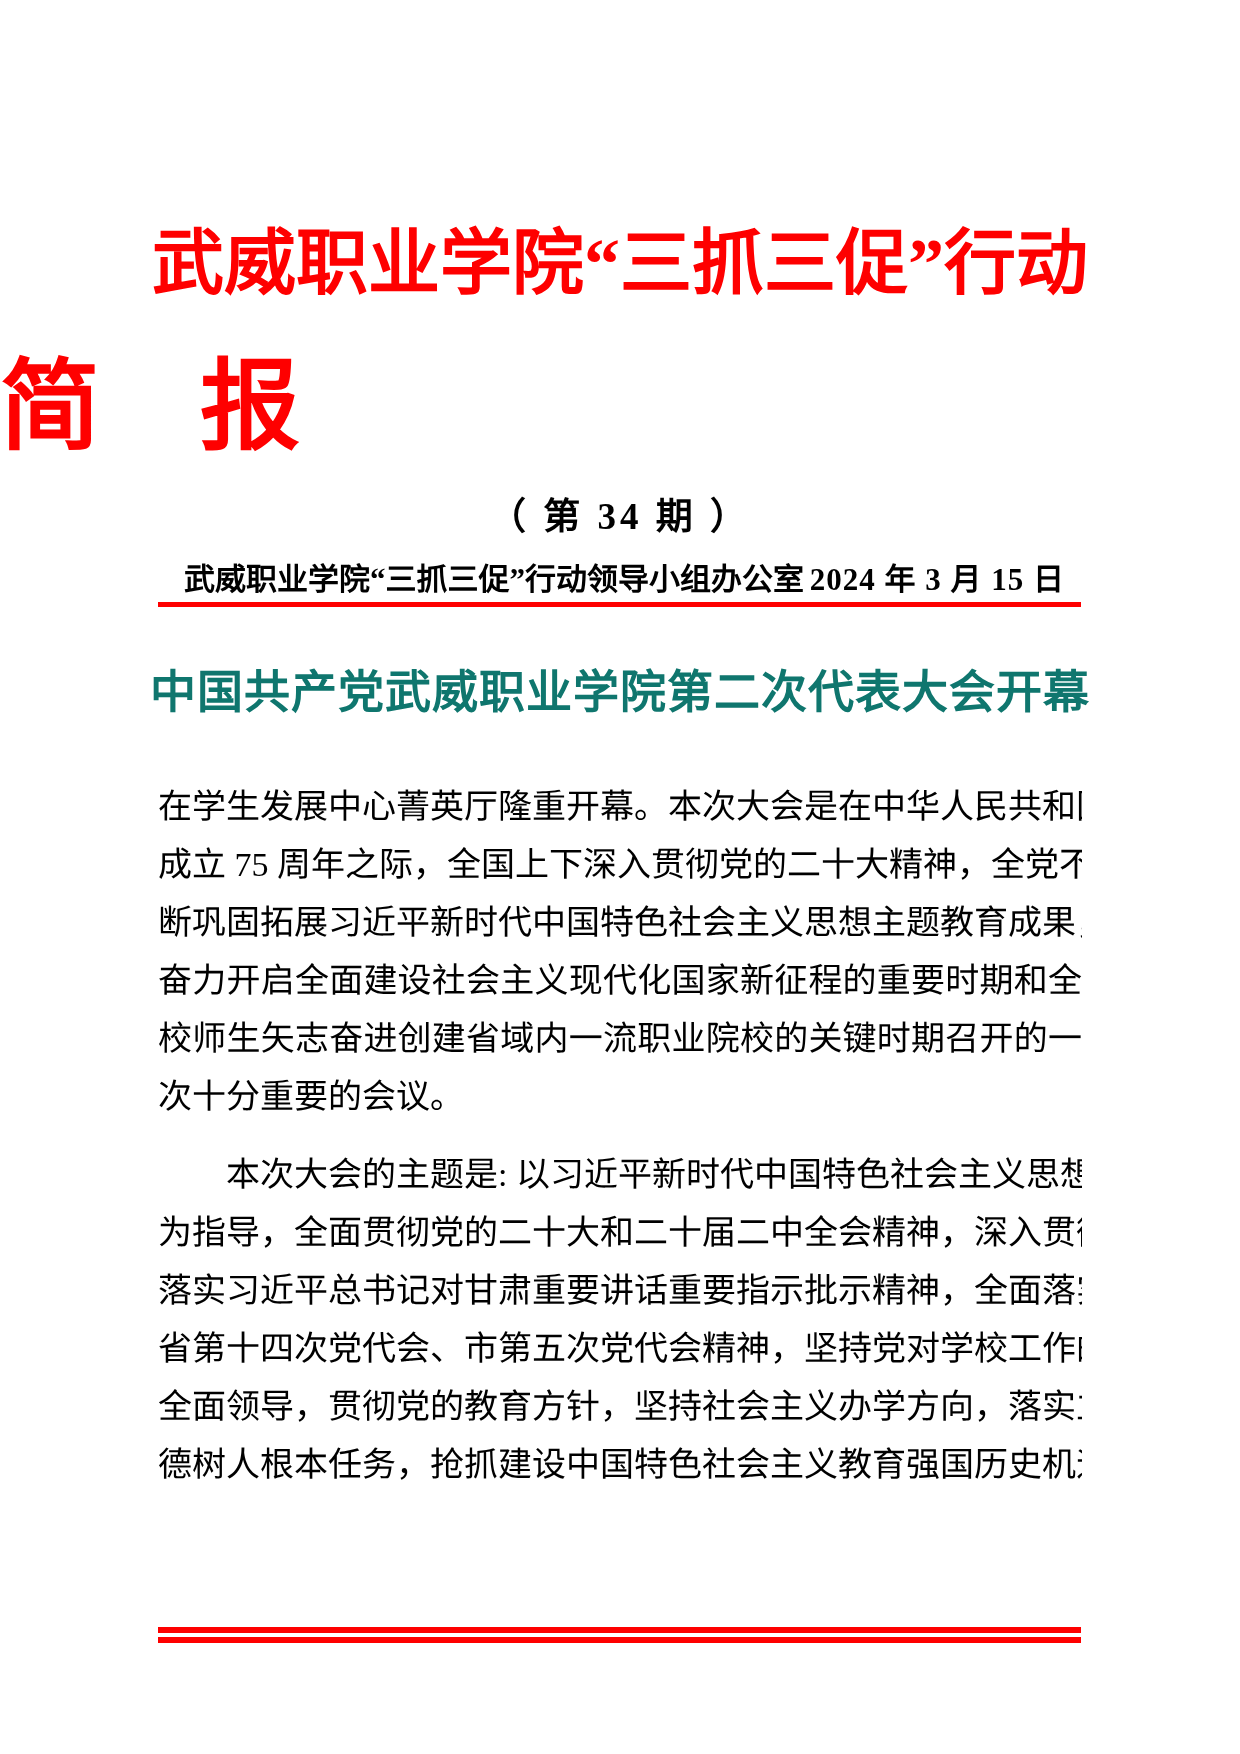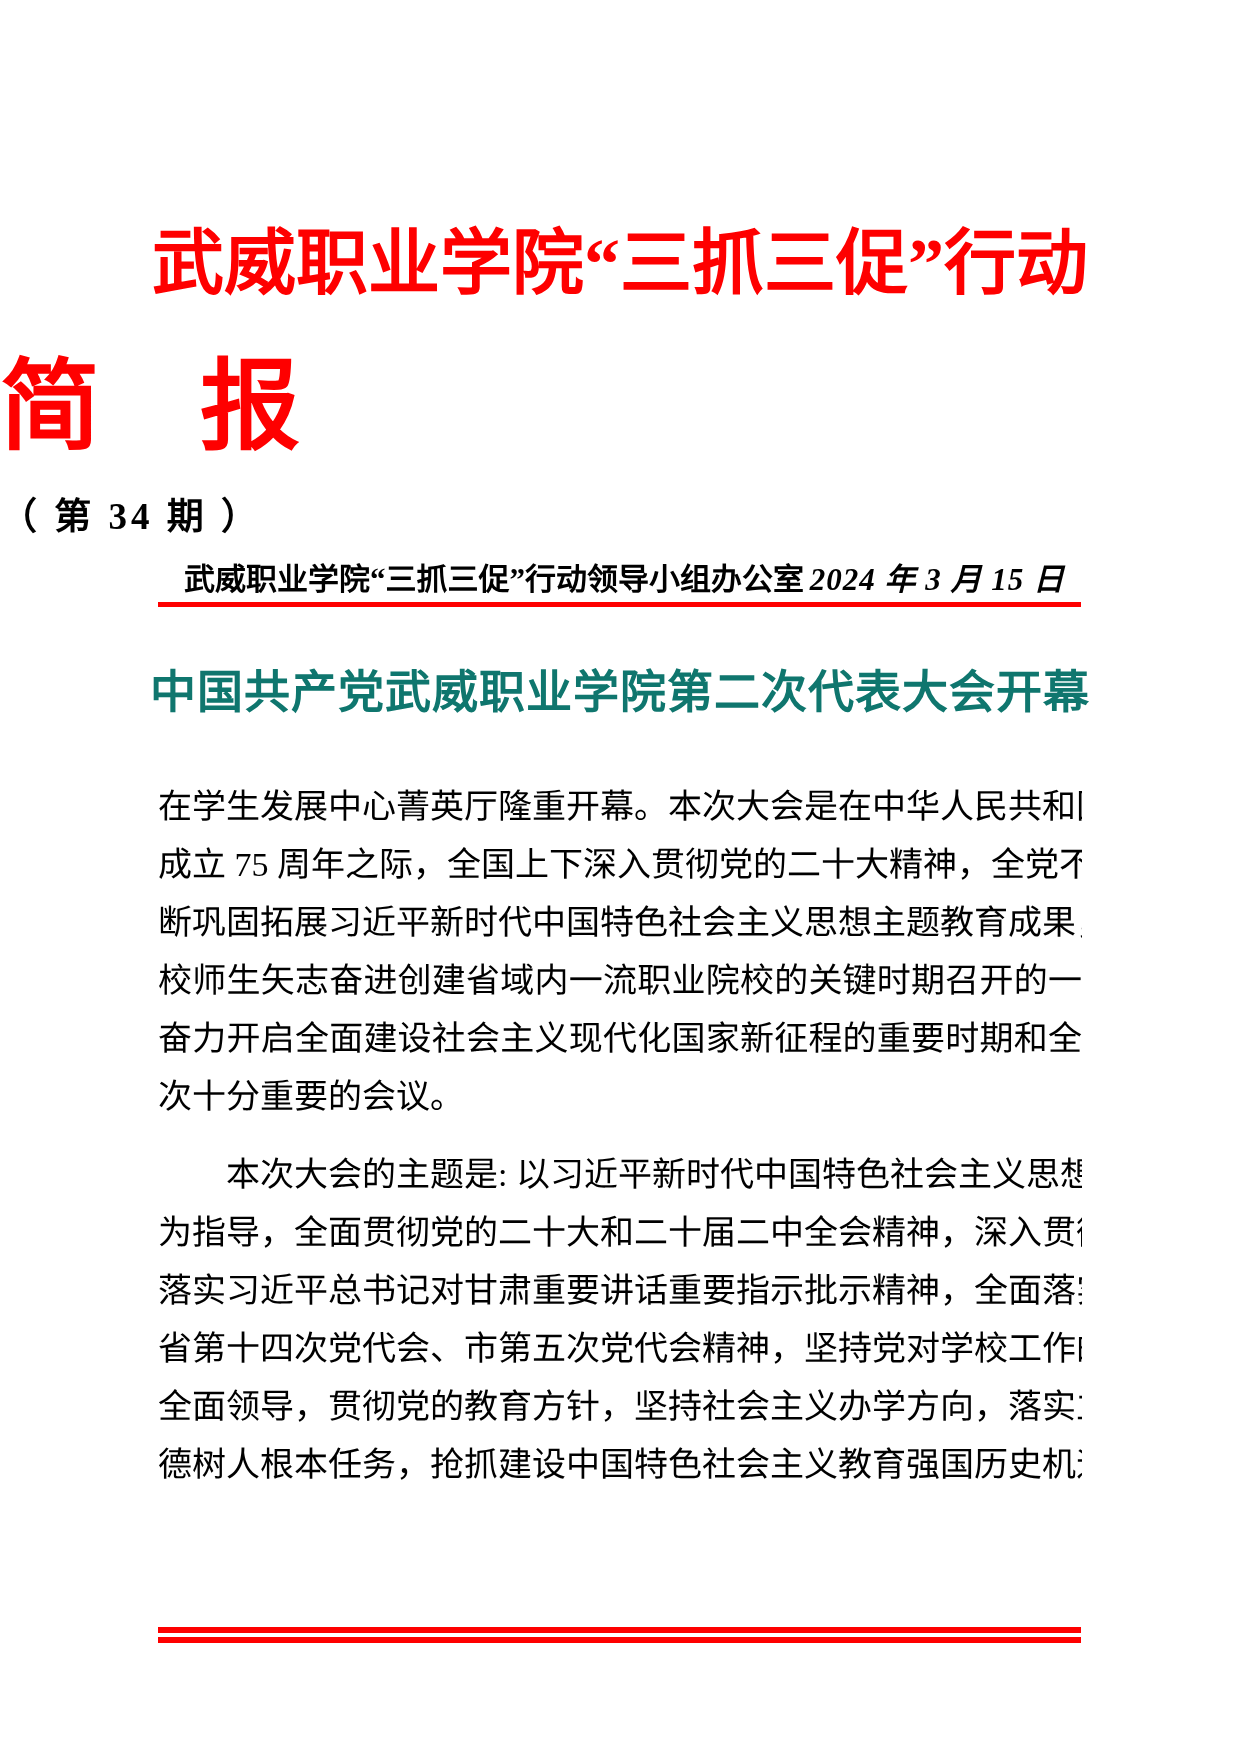--- a/index.html
+++ b/index.html
@@ -48,21 +48,21 @@
   }
 
   
   .issue-line {
     position: absolute;
     top: 480px;
     left: 0;
     width: 100%;
     height: 50px;
     line-height: 50px;
-    text-align: left;
+    text-align: center;
     font-size: 37px;
     font-weight: bold;
     letter-spacing: 4px;
     color: #000;
   }
 
   
   .byline-row {
     position: absolute;
     top: 546px;
@@ -71,21 +71,21 @@
     height: 44px;
     line-height: 44px;
     display: flex;
     justify-content: space-between;
     align-items: center;
     font-size: 31px;
     font-weight: bold;
     white-space: nowrap;
   }
   .byline-office { padding-left: 26px; }
-  .byline-date   { padding-right: 16px; letter-spacing: 1px; font-style: italic; }
+  .byline-date   { padding-right: 16px; letter-spacing: 1px; }
 
   
   .rule-single {
     position: absolute;
     top: 590px;
     left: 158px;
     width: 923px;
     height: 5px;
     background: var(--red, #fe0000);
   }
@@ -159,22 +159,22 @@
 
   <div class="rule-single"></div>
 
   <h1 class="headline">中国共产党武威职业学院第二次代表大会开幕</h1>
 
   <div class="body-text">
     <div class="para">
         <div class="body-line">在学生发展中心菁英厅隆重开幕。本次大会是在中华人民共和国</div>
         <div class="body-line">成立 75 周年之际，全国上下深入贯彻党的二十大精神，全党不</div>
         <div class="body-line">断巩固拓展习近平新时代中国特色社会主义思想主题教育成果，</div>
+        <div class="body-line">奋力开启全面建设社会主义现代化国家新征程的重要时期和全</div>
         <div class="body-line">校师生矢志奋进创建省域内一流职业院校的关键时期召开的一</div>
-        <div class="body-line">奋力开启全面建设社会主义现代化国家新征程的重要时期和全</div>
         <div class="body-line last">次十分重要的会议。</div>
       </div>
     <div class="para para-2">
         <div class="body-line first">本次大会的主题是: 以习近平新时代中国特色社会主义思想</div>
         <div class="body-line">为指导，全面贯彻党的二十大和二十届二中全会精神，深入贯彻</div>
         <div class="body-line">落实习近平总书记对甘肃重要讲话重要指示批示精神，全面落实</div>
         <div class="body-line">省第十四次党代会、市第五次党代会精神，坚持党对学校工作的</div>
         <div class="body-line">全面领导，贯彻党的教育方针，坚持社会主义办学方向，落实立</div>
         <div class="body-line last">德树人根本任务，抢抓建设中国特色社会主义教育强国历史机遇，</div>
       </div>

